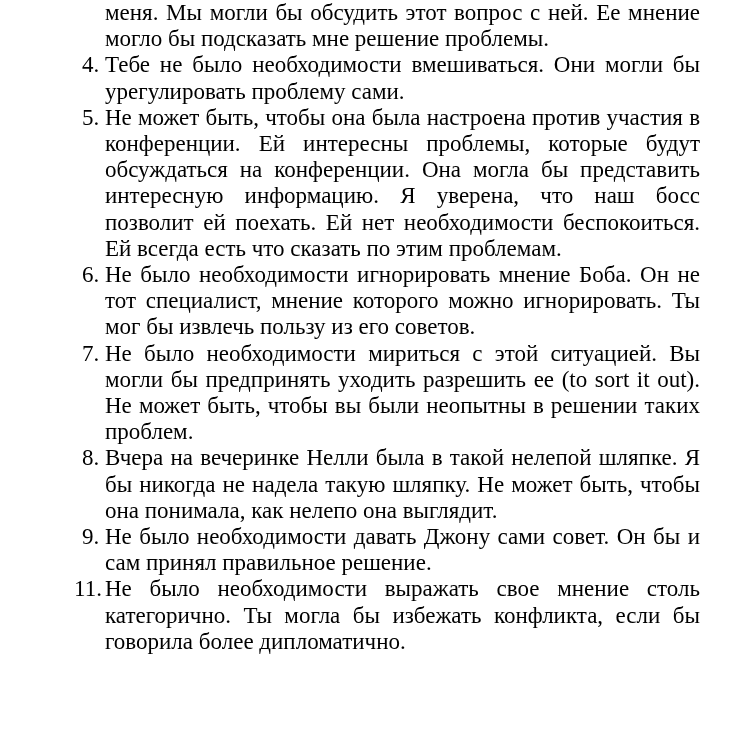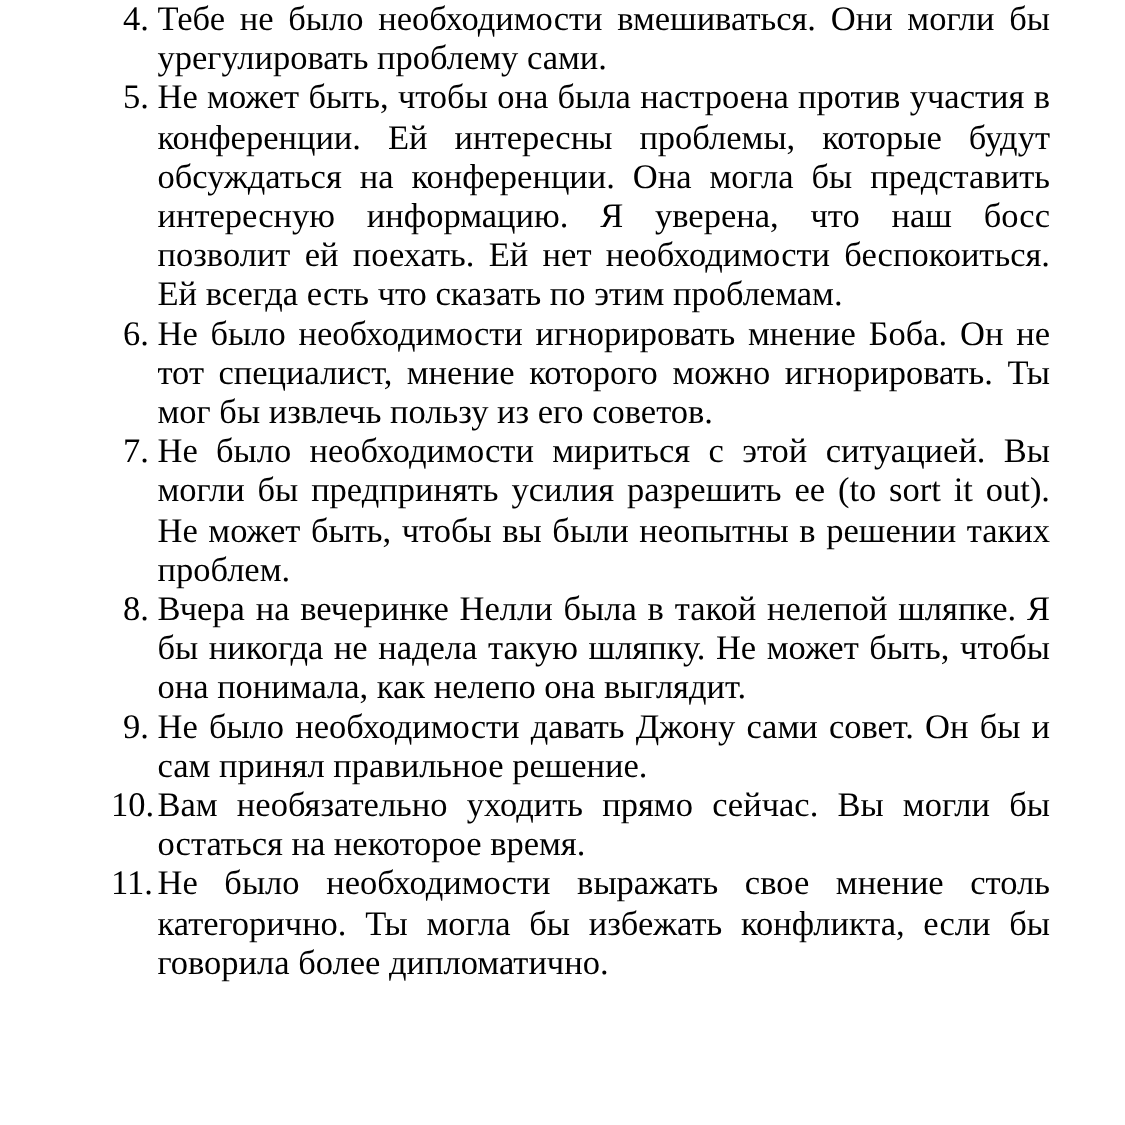--- a/index.html
+++ b/index.html
@@ -44,55 +44,54 @@
   .item.wide-num .num {
     left: -31px;
   }
 </style>
 </head>
 <body>
 
 <div class="page" style="background: rgb(255, 255, 255); color: rgb(0, 0, 0);">
   <div class="text-block">
 
+    <div class="item no-num">
+      <span class="body">меня. Мы могли бы обсудить этот вопрос с ней. Ее мнение могло бы подсказать мне решение проблемы.</span>
+    </div>
 
     <div class="item">
       <span class="num">4.</span>
       <span class="body">Тебе не было необходимости вмешиваться. Они могли бы урегулировать проблему сами.</span>
     </div>
 
     <div class="item">
       <span class="num">5.</span>
       <span class="body">Не может быть, чтобы она была настроена против участия в конференции. Ей интересны проблемы, которые будут обсуждаться на конференции. Она могла бы представить интересную информацию. Я уверена, что наш босс позволит ей поехать. Ей нет необходимости беспокоиться. Ей всегда есть что сказать по этим проблемам.</span>
     </div>
 
     <div class="item">
       <span class="num">6.</span>
       <span class="body">Не было необходимости игнорировать мнение Боба. Он не тот специалист, мнение которого можно игнорировать. Ты мог бы извлечь пользу из его советов.</span>
     </div>
 
     <div class="item">
       <span class="num">7.</span>
-      <span class="body">Не было необходимости мириться с этой ситуацией. Вы могли бы предпринять усилия разрешить ее (to sort it out). Не может быть, чтобы вы были неопытны в решении таких проблем.</span>
+      <span class="body">Не было необходимости мириться с этой ситуацией. Вы могли бы предпринять уходить разрешить ее (to sort it out). Не может быть, чтобы вы были неопытны в решении таких проблем.</span>
     </div>
 
     <div class="item">
       <span class="num">8.</span>
       <span class="body">Вчера на вечеринке Нелли была в такой нелепой шляпке. Я бы никогда не надела такую шляпку. Не может быть, чтобы она понимала, как нелепо она выглядит.</span>
     </div>
 
     <div class="item">
       <span class="num">9.</span>
       <span class="body">Не было необходимости давать Джону сами совет. Он бы и сам принял правильное решение.</span>
     </div>
 
-    <div class="item wide-num">
-      <span class="num">10.</span>
-      <span class="body">Вам необязательно уходить прямо сейчас. Вы могли бы остаться на некоторое время.</span>
-    </div>
 
 
     <div class="item wide-num">
       <span class="num">11.</span>
       <span class="body">Не было необходимости выражать свое мнение столь категорично. Ты могла бы избежать конфликта, если бы говорила более дипломатично.</span>
     </div>
 
   </div>
 </div>
 

